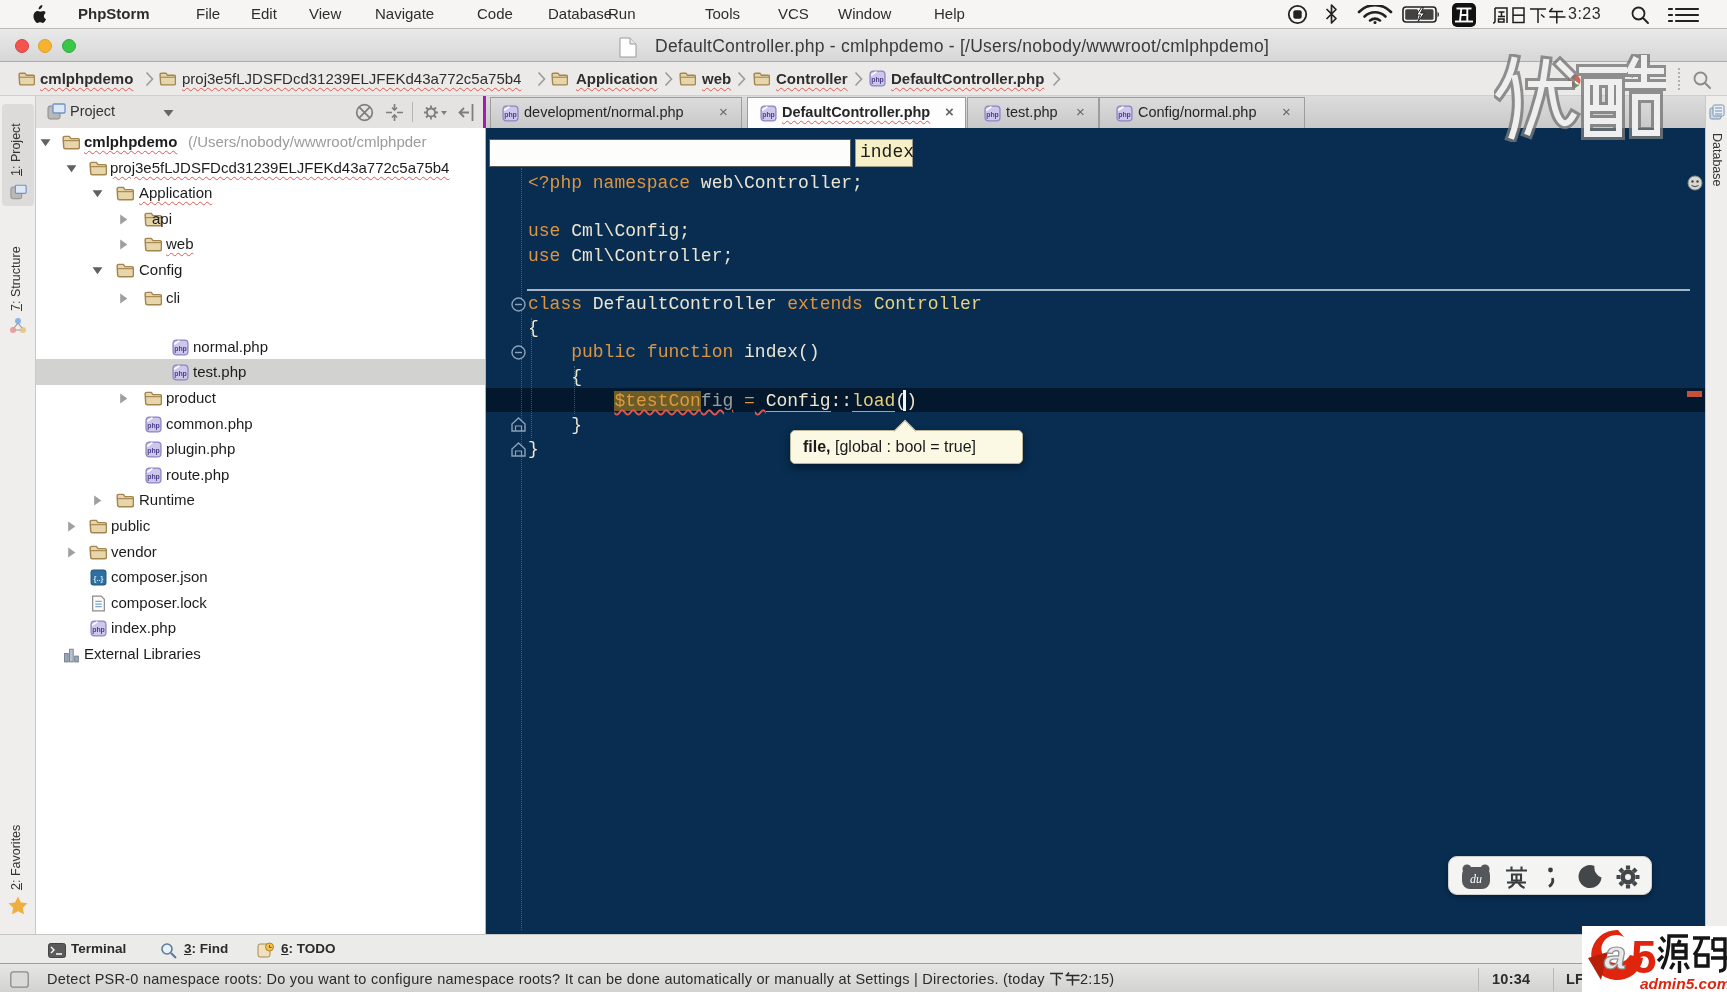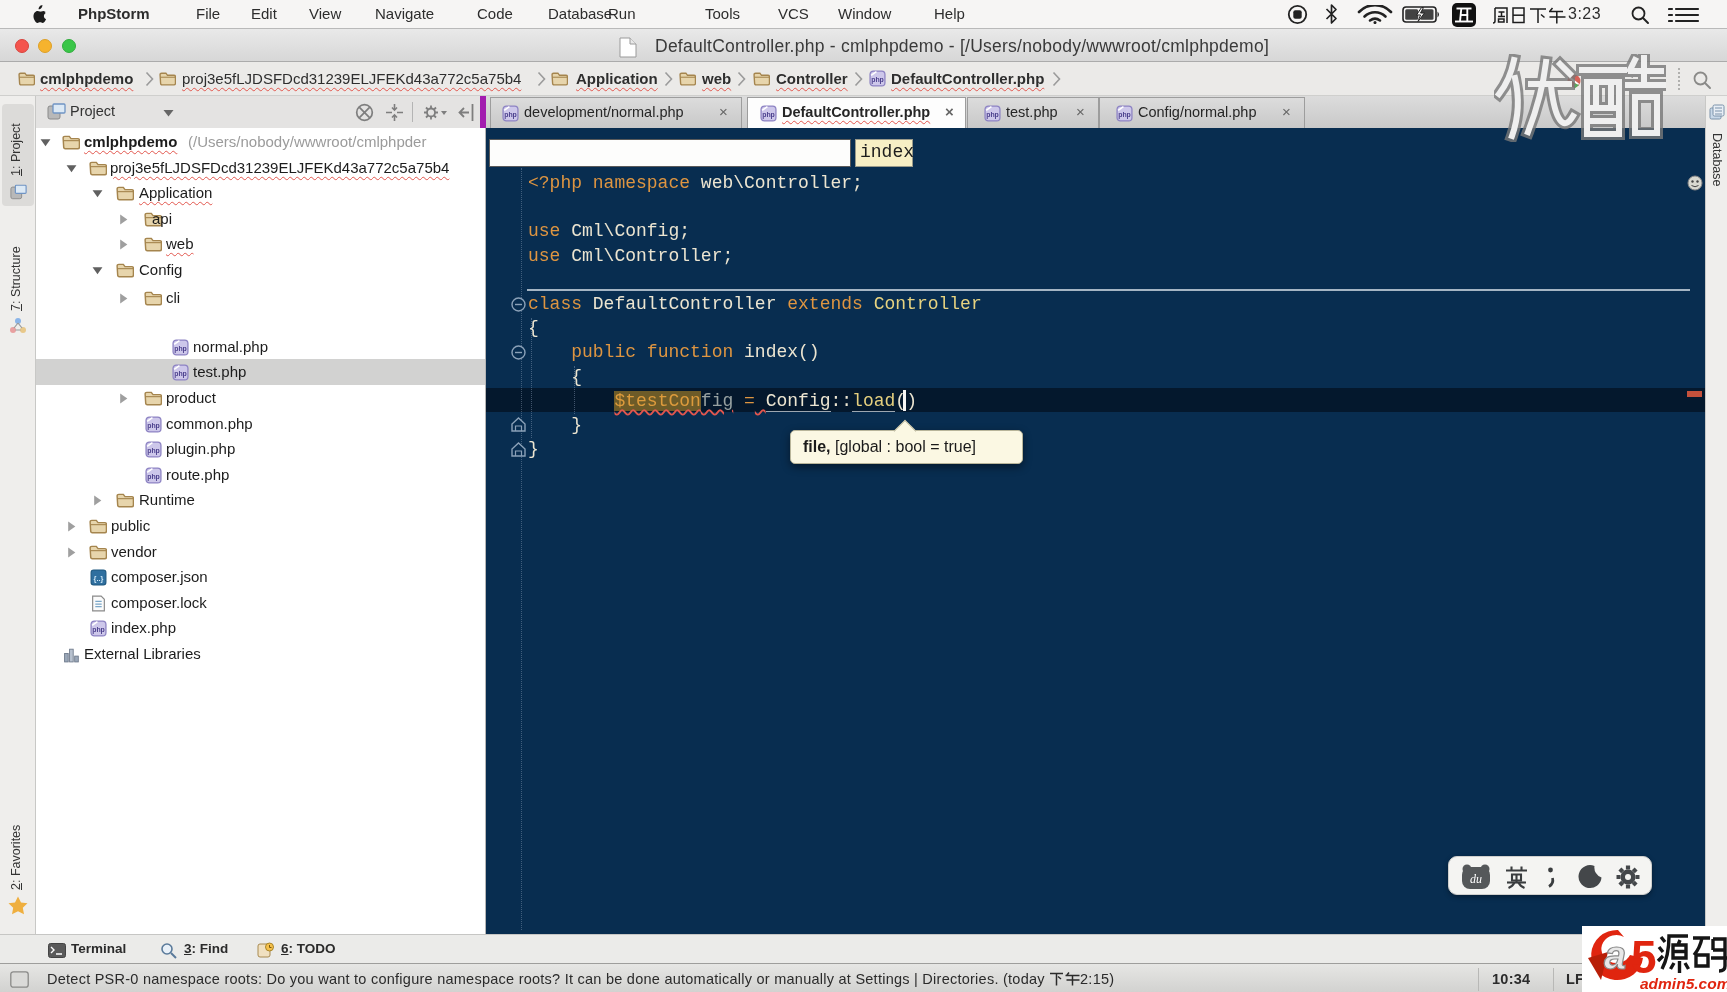--- a/index.html
+++ b/index.html
@@ -10,21 +10,21 @@
 #titlebar{left:0;top:29px;width:1727px;height:33px;background:linear-gradient(#e9e9e9,#d7d7d7);border-bottom:1px solid #ababab}
 .tl{position:absolute;top:10px;width:14px;height:14px;border-radius:50%}
 #title-text{position:absolute;top:36px;left:655px;font-size:17.5px;letter-spacing:.25px;color:#3a3a3a;white-space:nowrap}
 
 #crumbs{left:0;top:62px;width:1727px;height:34px;background:#ebeae8;border-bottom:1px solid #cfcfcd;overflow:hidden}
 .crumb{position:absolute;top:8px;height:20px;font-size:15px;font-weight:bold;color:#2e2e2e;white-space:nowrap}
 .wavy{text-decoration:underline;text-decoration-style:wavy;text-decoration-color:#e2564e;text-decoration-thickness:1px;text-underline-offset:3px}
 .chev{position:absolute;top:9px;width:9px;height:16px}
 
 #toolrow{left:0;top:96px;width:1727px;height:32px;background:#dedede;border-bottom:1px solid #a2a2a2}
-#projhdr{position:absolute;left:36px;top:0;width:450px;height:32px;background:#e4e3e2;border-right:6px solid #a21caf;font-size:14px;color:#333}
+#projhdr{position:absolute;left:36px;top:0;width:450px;height:32px;background:#e4e3e2;border-right:3px solid #a21caf;font-size:14px;color:#333}
 #tabszone{position:absolute;left:486px;top:0;width:1219px;height:32px;background:linear-gradient(#dcdcdc,#c9c9c9)}
 .tab{position:absolute;top:1px;height:31px;background:linear-gradient(#dcdcdc,#c8c8c8);border:1px solid #9d9d9d;border-bottom:none;font-size:14.5px;color:#262626}
 .tab.active{background:#fdfdfd;font-weight:bold}
 .tab .x{color:#666;font-size:15px}
 
 #lstripe{left:0;top:96px;width:36px;height:838px;background:#efeeec;border-right:1px solid #c8c8c6}
 .vtext{position:absolute;transform:rotate(-90deg);transform-origin:left top;font-size:12.5px;color:#333;white-space:nowrap}
 
 #rstripe{left:1705px;top:96px;width:22px;height:838px;background:#efeeec;border-left:1px solid #c8c8c6}
 .vtextr{position:absolute;transform:rotate(90deg);transform-origin:left top;font-size:12.5px;color:#333;white-space:nowrap}

